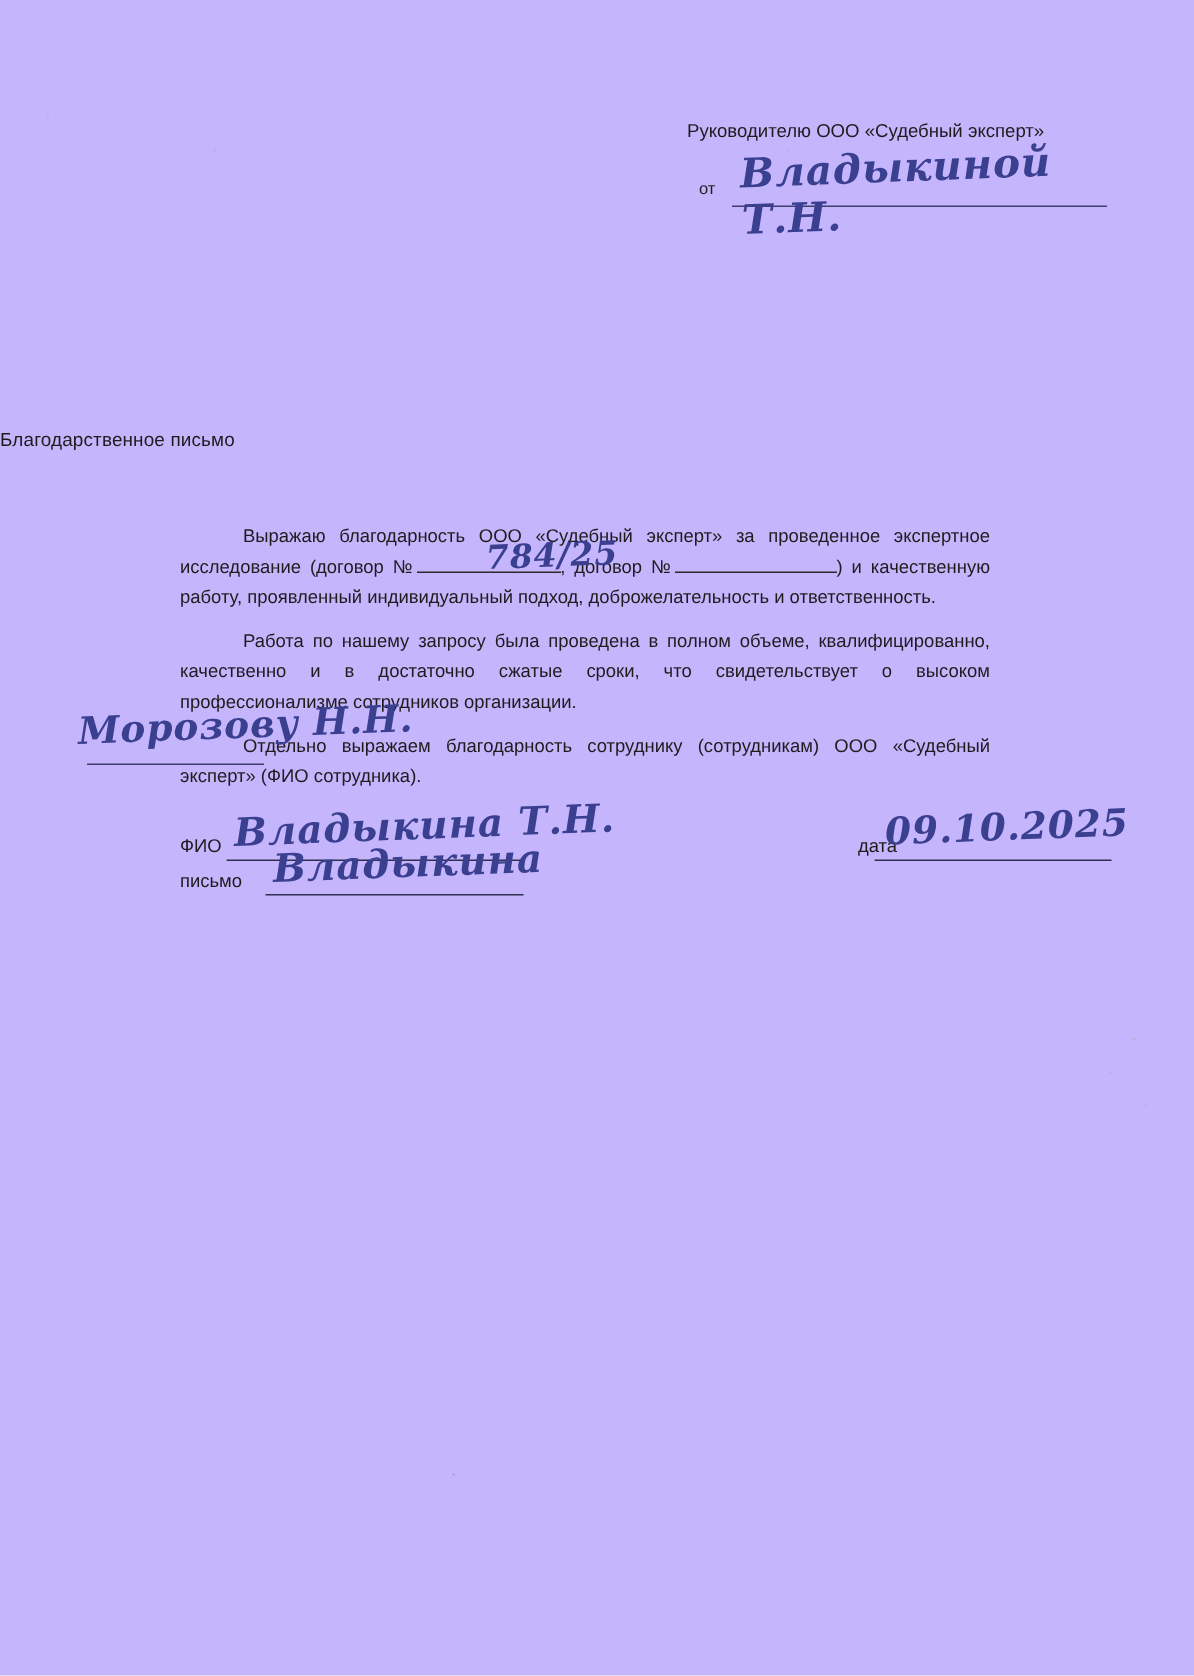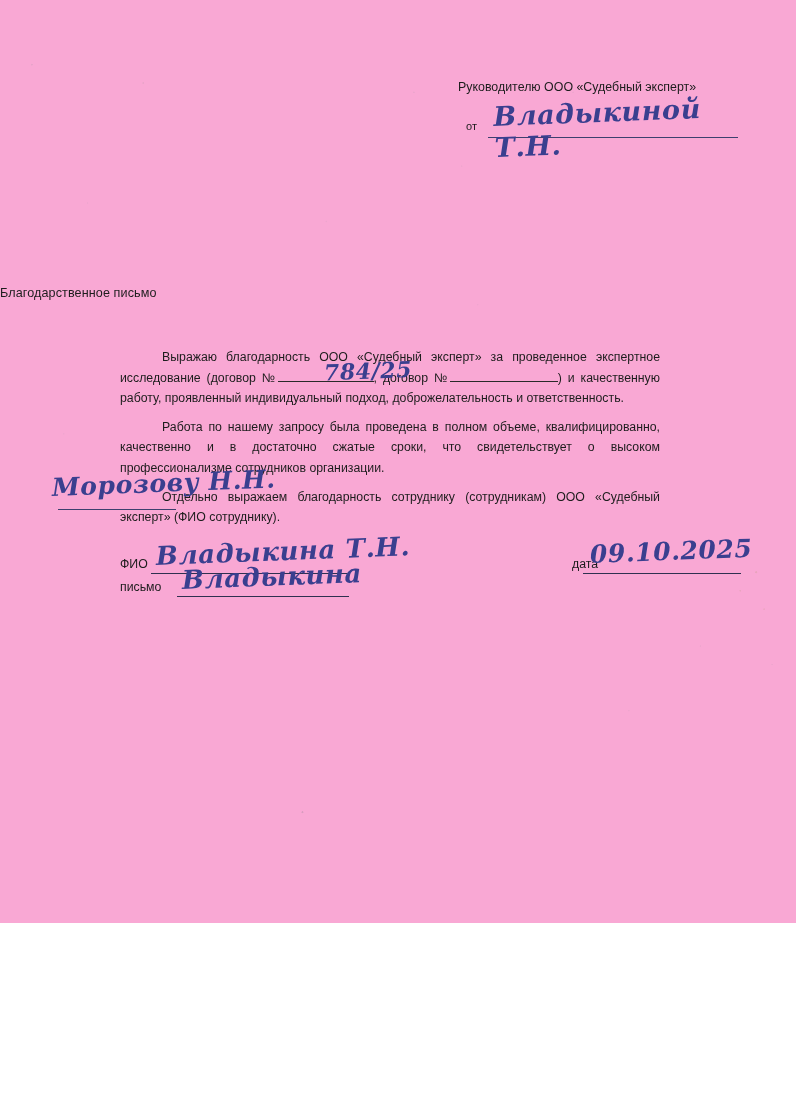--- a/index.html
+++ b/index.html
@@ -4,22 +4,22 @@
 <style>
   html, body {
     margin: 0;
     padding: 0;
     background: #ffffff;
   }
 
   #page {
     position: relative;
     width: 796px;
-    height: 923px;
-    background: #f9a8d4;
+    height: 1117px;
+    background: #c4b5fd;
     overflow: hidden;
     font-family: "Liberation Sans", sans-serif;
     color: #1d1d1d;
   }
 
   
   #scan-noise {
     position: absolute;
     inset: 0;
     pointer-events: none;
@@ -238,21 +238,21 @@
       <span>Выражаю благодарность ООО «Судебный эксперт» за проведенное экспертное исследование (договор №</span><span class="blank blank-contract"><span class="blank-hand hand">784/25</span></span><span>, договор №</span><span class="blank blank-contract2"><span class="blank-hand hand"></span></span><span>) и качественную работу, проявленный индивидуальный подход, доброжелательность и ответственность.</span>
     </p>
 
     <p class="para indent">Работа по нашему запросу была проведена в полном объеме, квалифицированно, качественно и в достаточно сжатые сроки, что свидетельствует о высоком профессионализме сотрудников организации.</p>
 
     <div class="para-thanks-wrap">
       <span class="employee-hand hand">Морозову Н.Н.</span>
       <span class="employee-rule"></span>
       <p class="para indent">
         <span>Отдельно выражаем благодарность сотруднику (сотрудникам) ООО «Судебный эксперт»</span>
-        <span>(ФИО сотруднику).</span>
+        <span>(ФИО сотрудника).</span>
       </p>
     </div>
   </div>
 
   <div class="sign-block">
 
     <div class="sign-row">
       <span class="sign-label">ФИО</span>
       <span class="sign-rule rule-fio"></span>
       <span class="hand-fio hand">Владыкина Т.Н.</span>

